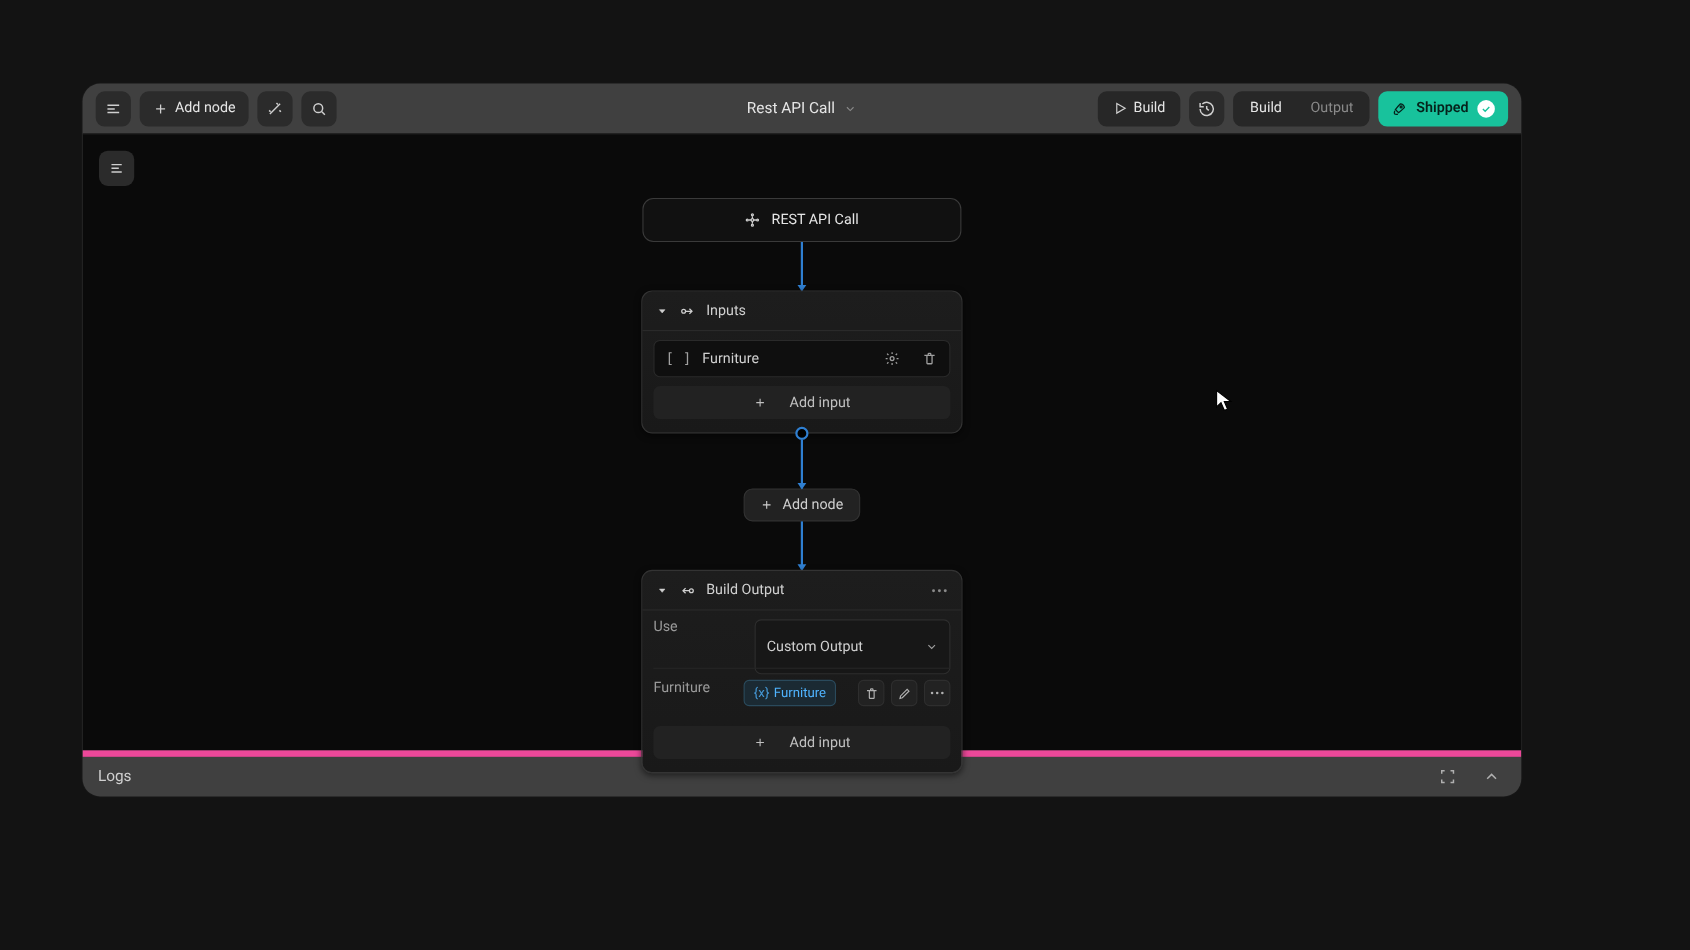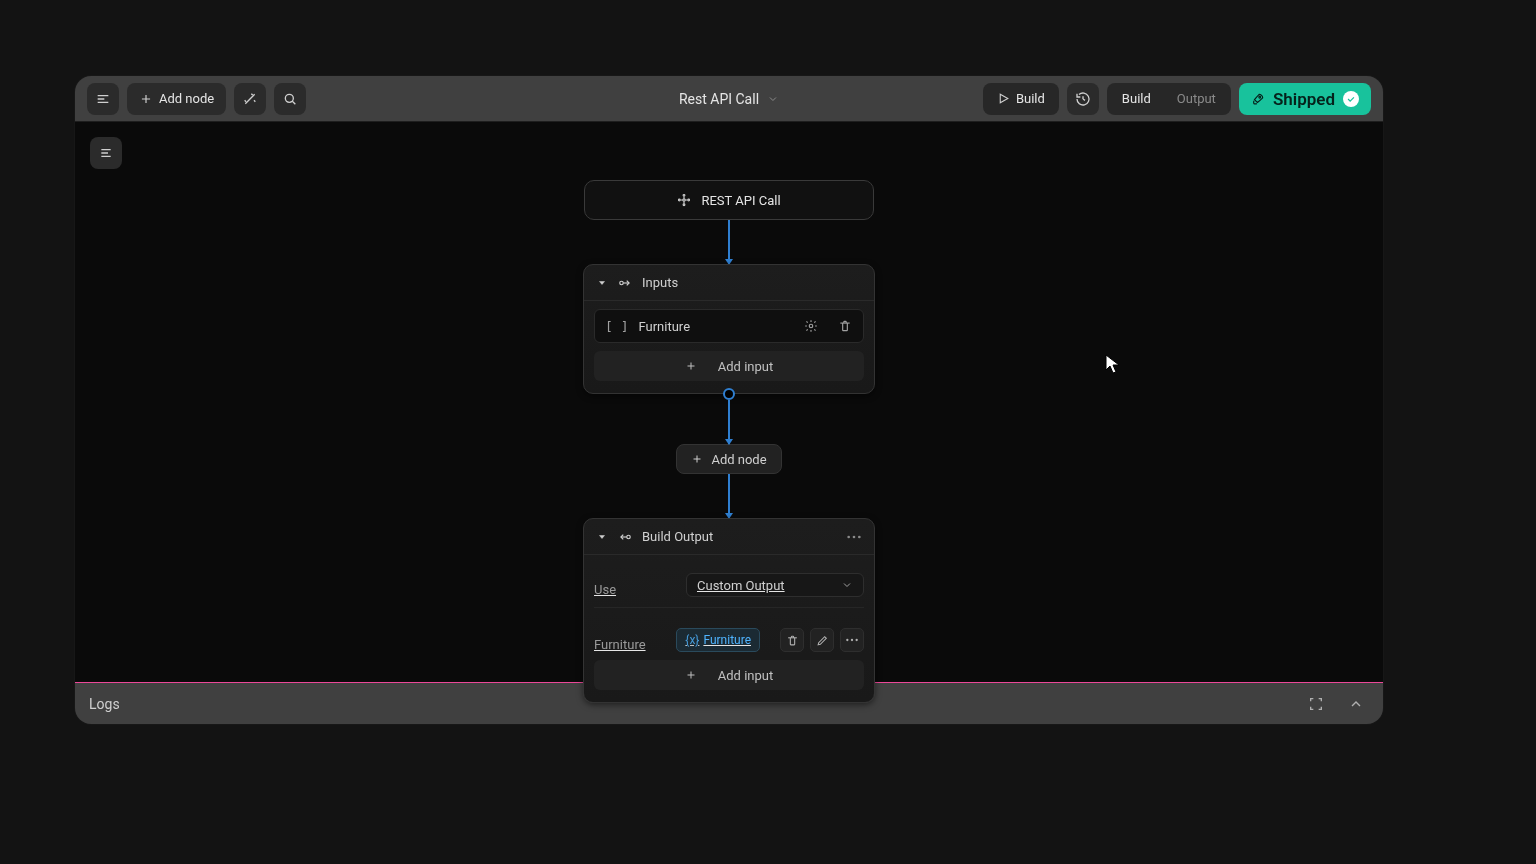--- a/index.html
+++ b/index.html
@@ -75,21 +75,21 @@
     display:flex; align-items:center;
     font-size:13px; color:#8a8a8a; border-radius:6px; cursor:pointer;
   }
   .seg-tab.selected { color:#e5e5e5; }
 
   .ship-btn {
     height:32px; padding:0 12px;
     background:#18c29c;
     border-radius:8px;
     display:flex; align-items:center; gap:8px;
-    color:#05221b; font-size:17px; font-weight:600; cursor:pointer;
+    color:#05221b; font-size:13px; font-weight:600; cursor:pointer;
   }
   .ship-btn svg.rocket { width:14px; height:14px; stroke:#05221b; }
   .check-circle { width:16px; height:16px; border-radius:50%; background:#fff; display:flex; align-items:center; justify-content:center; }
   .check-circle svg { width:10px; height:10px; stroke:#18c29c; stroke-width:3; fill:none; }
 
   
   .canvas {
     flex:1; position:relative;
     background:#0a0a0a;
   }
@@ -174,24 +174,24 @@
   
   .inline-add {
     margin:0; height:30px;
     background:#222; border:1px solid #333; border-radius:8px;
     display:flex; align-items:center; gap:8px;
     padding:0 14px; font-size:13px; color:#d0d0d0; cursor:pointer;
   }
   .inline-add svg { width:12px; height:12px; stroke:#cfcfcf; }
 
   
-  .fo-row { display:flex; align-items:flex-end; gap:10px; height:34px; font-size:13px;text-decoration:underline; }
+  .fo-row { display:flex; align-items:flex-start; gap:10px; height:34px; font-size:13px; }
   .fo-label { width:82px; color:#9a9a9a; }
   .fo-select {
-    flex:1; height:24px; background:#171717; border:1px solid #2e2e2e;
+    flex:1; height:50px; background:#171717; border:1px solid #2e2e2e;
     border-radius:6px; display:flex; align-items:center; justify-content:space-between;
     padding:0 10px; color:#d0d0d0; cursor:pointer;
   }
   .fo-select svg { width:12px; height:12px; stroke:#a0a0a0; }
 
   .fo-chip {
     height:24px; padding:0 8px;
     background:#1b2a33; border:1px solid #2a4a5c;
     border-radius:5px; display:flex; align-items:center; gap:4px;
     color:#4fb4ff; font-size:12px;
@@ -203,21 +203,21 @@
     display:flex; align-items:center; justify-content:center;
     background:#222; border:1px solid #2e2e2e; border-radius:5px; cursor:pointer;
   }
   .fo-icons .row-icon svg { width:13px; height:13px; stroke:#b0b0b0; }
   .fo-icons .row-icon svg.dots { width:14px; height:4px; fill:#b0b0b0; stroke:none; }
 
   .divider { height:1px; background:#262626; margin:2px 0; }
 
   
   .logs-bar {
-    height:42px; border-top:1px solid #ec4899;
+    height:42px; border-top:6px solid #ec4899;
     display:flex; align-items:center; justify-content:space-between;
     padding:0 14px;
   }
   .logs-bar .label { font-size:14px; color:#d0d0d0; }
   .logs-right { display:flex; gap:14px; }
   .logs-right .lb-icon { width:26px; height:26px; display:flex; align-items:center; justify-content:center; cursor:pointer; }
   .logs-right svg { width:16px; height:16px; stroke:#b0b0b0; }
 
   
   .cursor { position:absolute; left:1030px; top:232px; }

